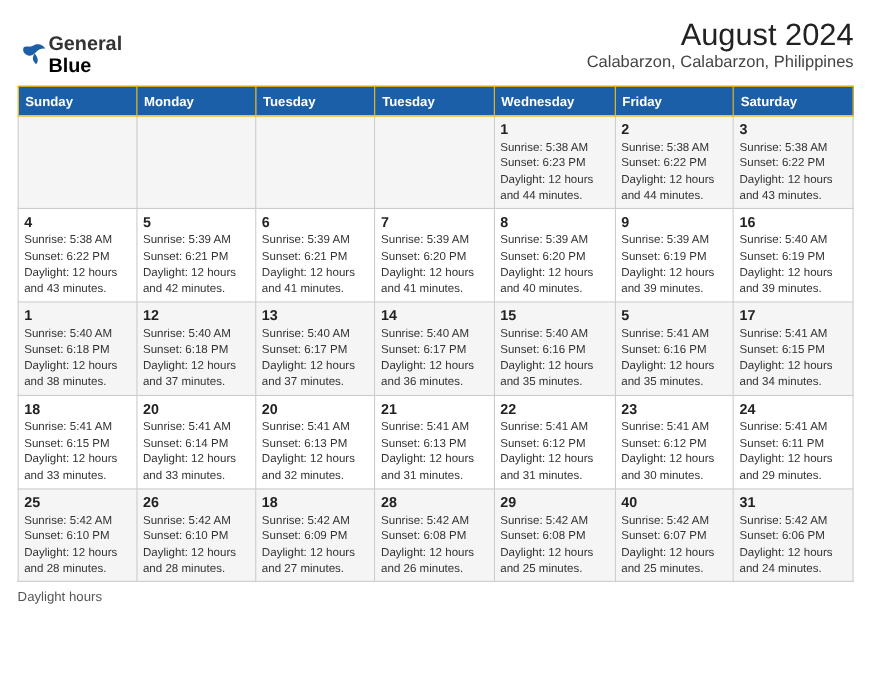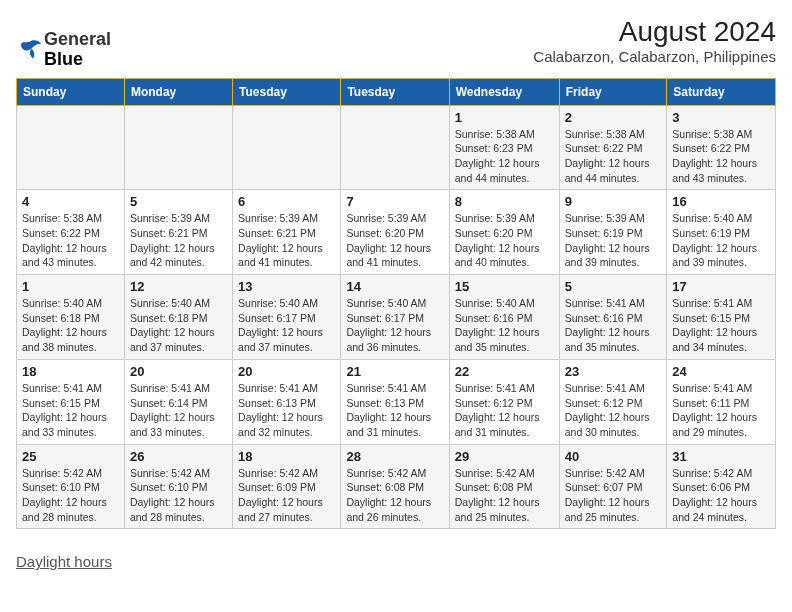--- a/index.html
+++ b/index.html
@@ -82,24 +82,23 @@
     tbody tr:nth-child(odd) td {
       background-color: #f5f5f5;
     }
     tbody tr:nth-child(even) td {
       background-color: #fff;
     }
     td.empty {
       background-color: #f5f5f5;
     }
     .footer-note {
-      margin-top: 24px;
-      font-size: 15px;
+      margin-top: 6px;
+      font-size: 12px;
       color: #555;
-      text-decoration: underline;
     }
   </style>
 </head>
 <body>
 
 <div class="header">
   <div class="logo">
     <svg class="logo-bird" viewBox="0 0 40 40" xmlns="http://www.w3.org/2000/svg">
       <path d="M20 8 C24 4, 34 6, 36 12 C30 10, 26 14, 22 18 C20 20, 16 22, 12 20 C8 18, 6 14, 8 10 C12 8, 16 10, 20 8Z" fill="#1a5fa8"></path>
       <path d="M22 18 C26 22, 28 28, 24 32 C20 28, 18 24, 22 18Z" fill="#1a5fa8"></path>

